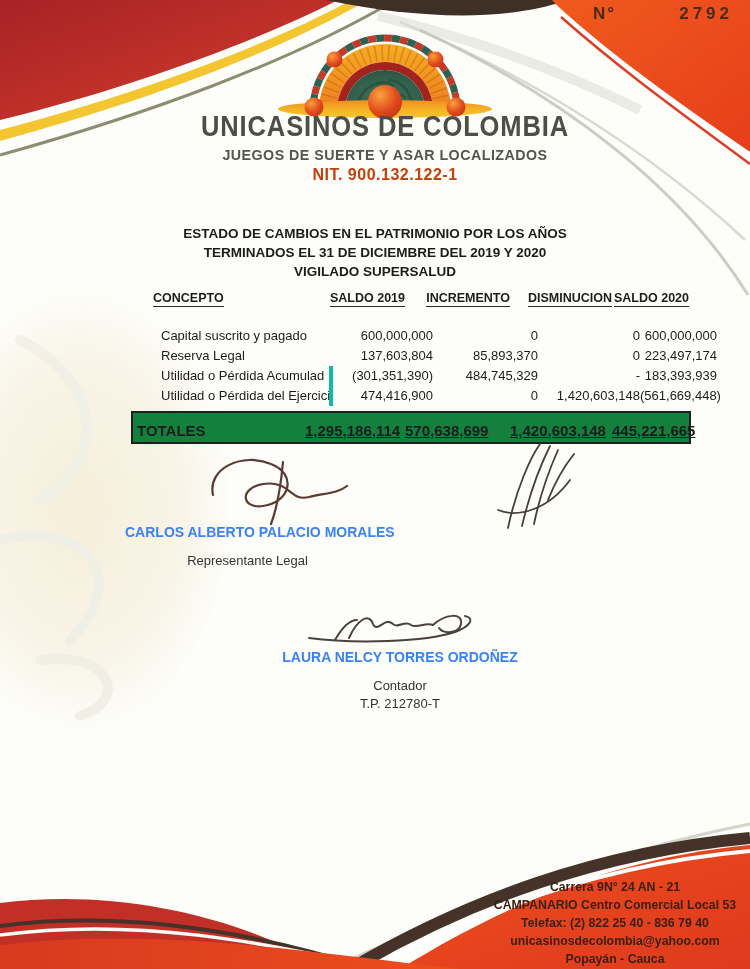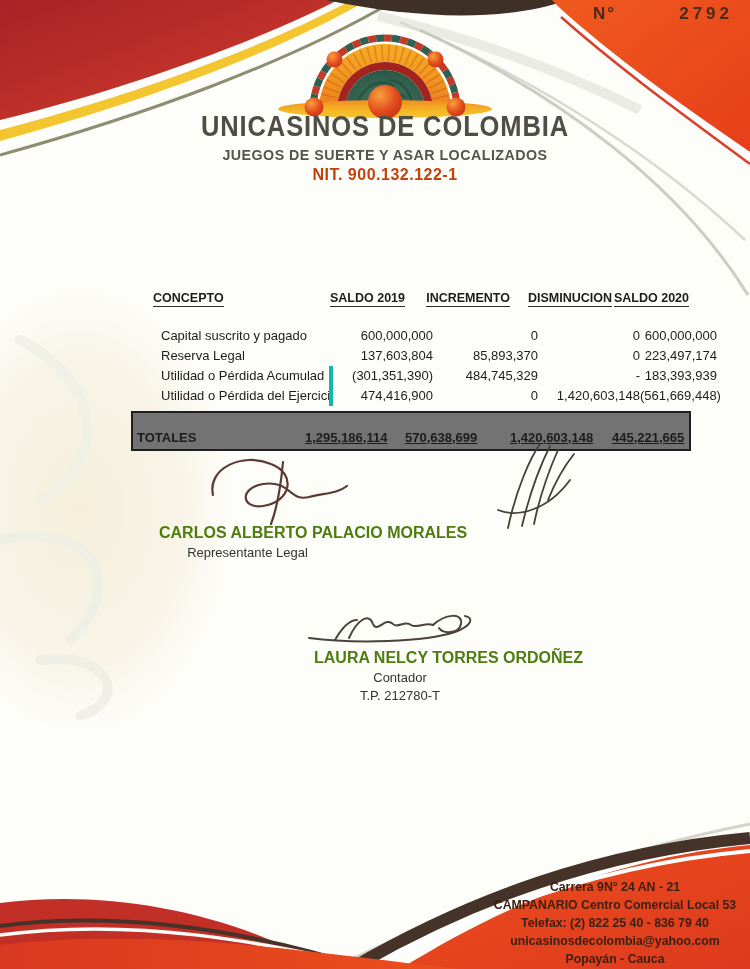--- a/index.html
+++ b/index.html
@@ -34,29 +34,29 @@
   .grid5{display:grid;grid-template-columns:172px 100px 105px 102px 77px;}
   .t-head{top:291px;left:133px;width:556px;font-size:12.5px;font-weight:bold;}
   .t-head .cell{text-align:right;white-space:nowrap;}
   .t-head .cell.first{text-align:left;padding-left:20px;}
   .t-head .cell span{border-bottom:1.8px solid #2a2a2a;padding-bottom:1px;}
   .t-rows{top:326px;left:133px;width:556px;font-size:13px;line-height:20px;margin-left:28px;}
   .t-rows .c{white-space:nowrap;}
   .t-rows .num{text-align:right;}
   .t-rows .clip{border-right:4px solid #14b8a6;overflow:hidden;}
   .t-totals{top:411px;left:131px;width:556px;height:24px;
-    border:2px solid #1f1f1f;background:#737373;
-    font-size:13px;font-weight:bold;align-items:center;padding-top:12px;}
+    border:2px solid #1f1f1f;background:#15803d;
+    font-size:15px;font-weight:bold;align-items:center;padding-top:5px;}
   .t-totals .lbl{padding-left:4px;}
   .t-totals .num{text-decoration:underline;}
 
   
   .sig-block{text-align:center;}
-  .sig-name{font-size:16px;font-weight:bold;color:#4d7c0f;white-space:nowrap;margin-left:34px;}
-  .sig-role{font-size:13px;color:#333;margin-top:3px;}
+  .sig-name{font-size:14px;font-weight:bold;color:#3b82f6;white-space:nowrap;}
+  .sig-role{font-size:13px;color:#333;margin-top:13px;}
   .sig-tp{font-size:13px;color:#333;margin-top:3px;}
   .sig-carlos{top:524px;left:125px;width:245px;}
   .sig-jorge{top:524px;left:425px;width:230px;}
   .sig-laura{top:649px;left:280px;width:240px;}
 
   
   .footer-text{top:878px;left:470px;width:290px;text-align:center;
     font-size:12.3px;font-weight:bold;line-height:18px;color:#3B2012;}
 
   
@@ -158,20 +158,25 @@
     <circle cx="163.5" cy="25.5" r="8" fill="url(#ballGrad)"></circle>
     <circle cx="42" cy="73" r="9.5" fill="url(#ballGrad)"></circle>
     <circle cx="184" cy="73" r="9.5" fill="url(#ballGrad)"></circle>
     <circle cx="113" cy="68" r="17" fill="url(#ballGrad)"></circle>
   </svg>
 
   <div class="abs lh-block company">UNICASINOS DE COLOMBIA</div>
   <div class="abs lh-block tagline">JUEGOS DE SUERTE Y ASAR LOCALIZADOS</div>
   <div class="abs lh-block nit">NIT. 900.132.122-1</div>
 
+  <div class="abs doc-title">
+    <div>ESTADO DE CAMBIOS EN EL PATRIMONIO POR LOS  AÑOS</div>
+    <div>TERMINADOS EL 31 DE DICIEMBRE DEL 2019 Y 2020</div>
+    <div>VIGILADO SUPERSALUD</div>
+  </div>
 
   <div class="abs t-head grid5">
     <div class="cell first"><span>CONCEPTO</span></div>
     <div class="cell"><span>SALDO 2019</span></div>
     <div class="cell"><span>INCREMENTO</span></div>
     <div class="cell"><span>DISMINUCION</span></div>
     <div class="cell"><span>SALDO 2020</span></div>
   </div>
 
   <div class="abs t-rows grid5">

